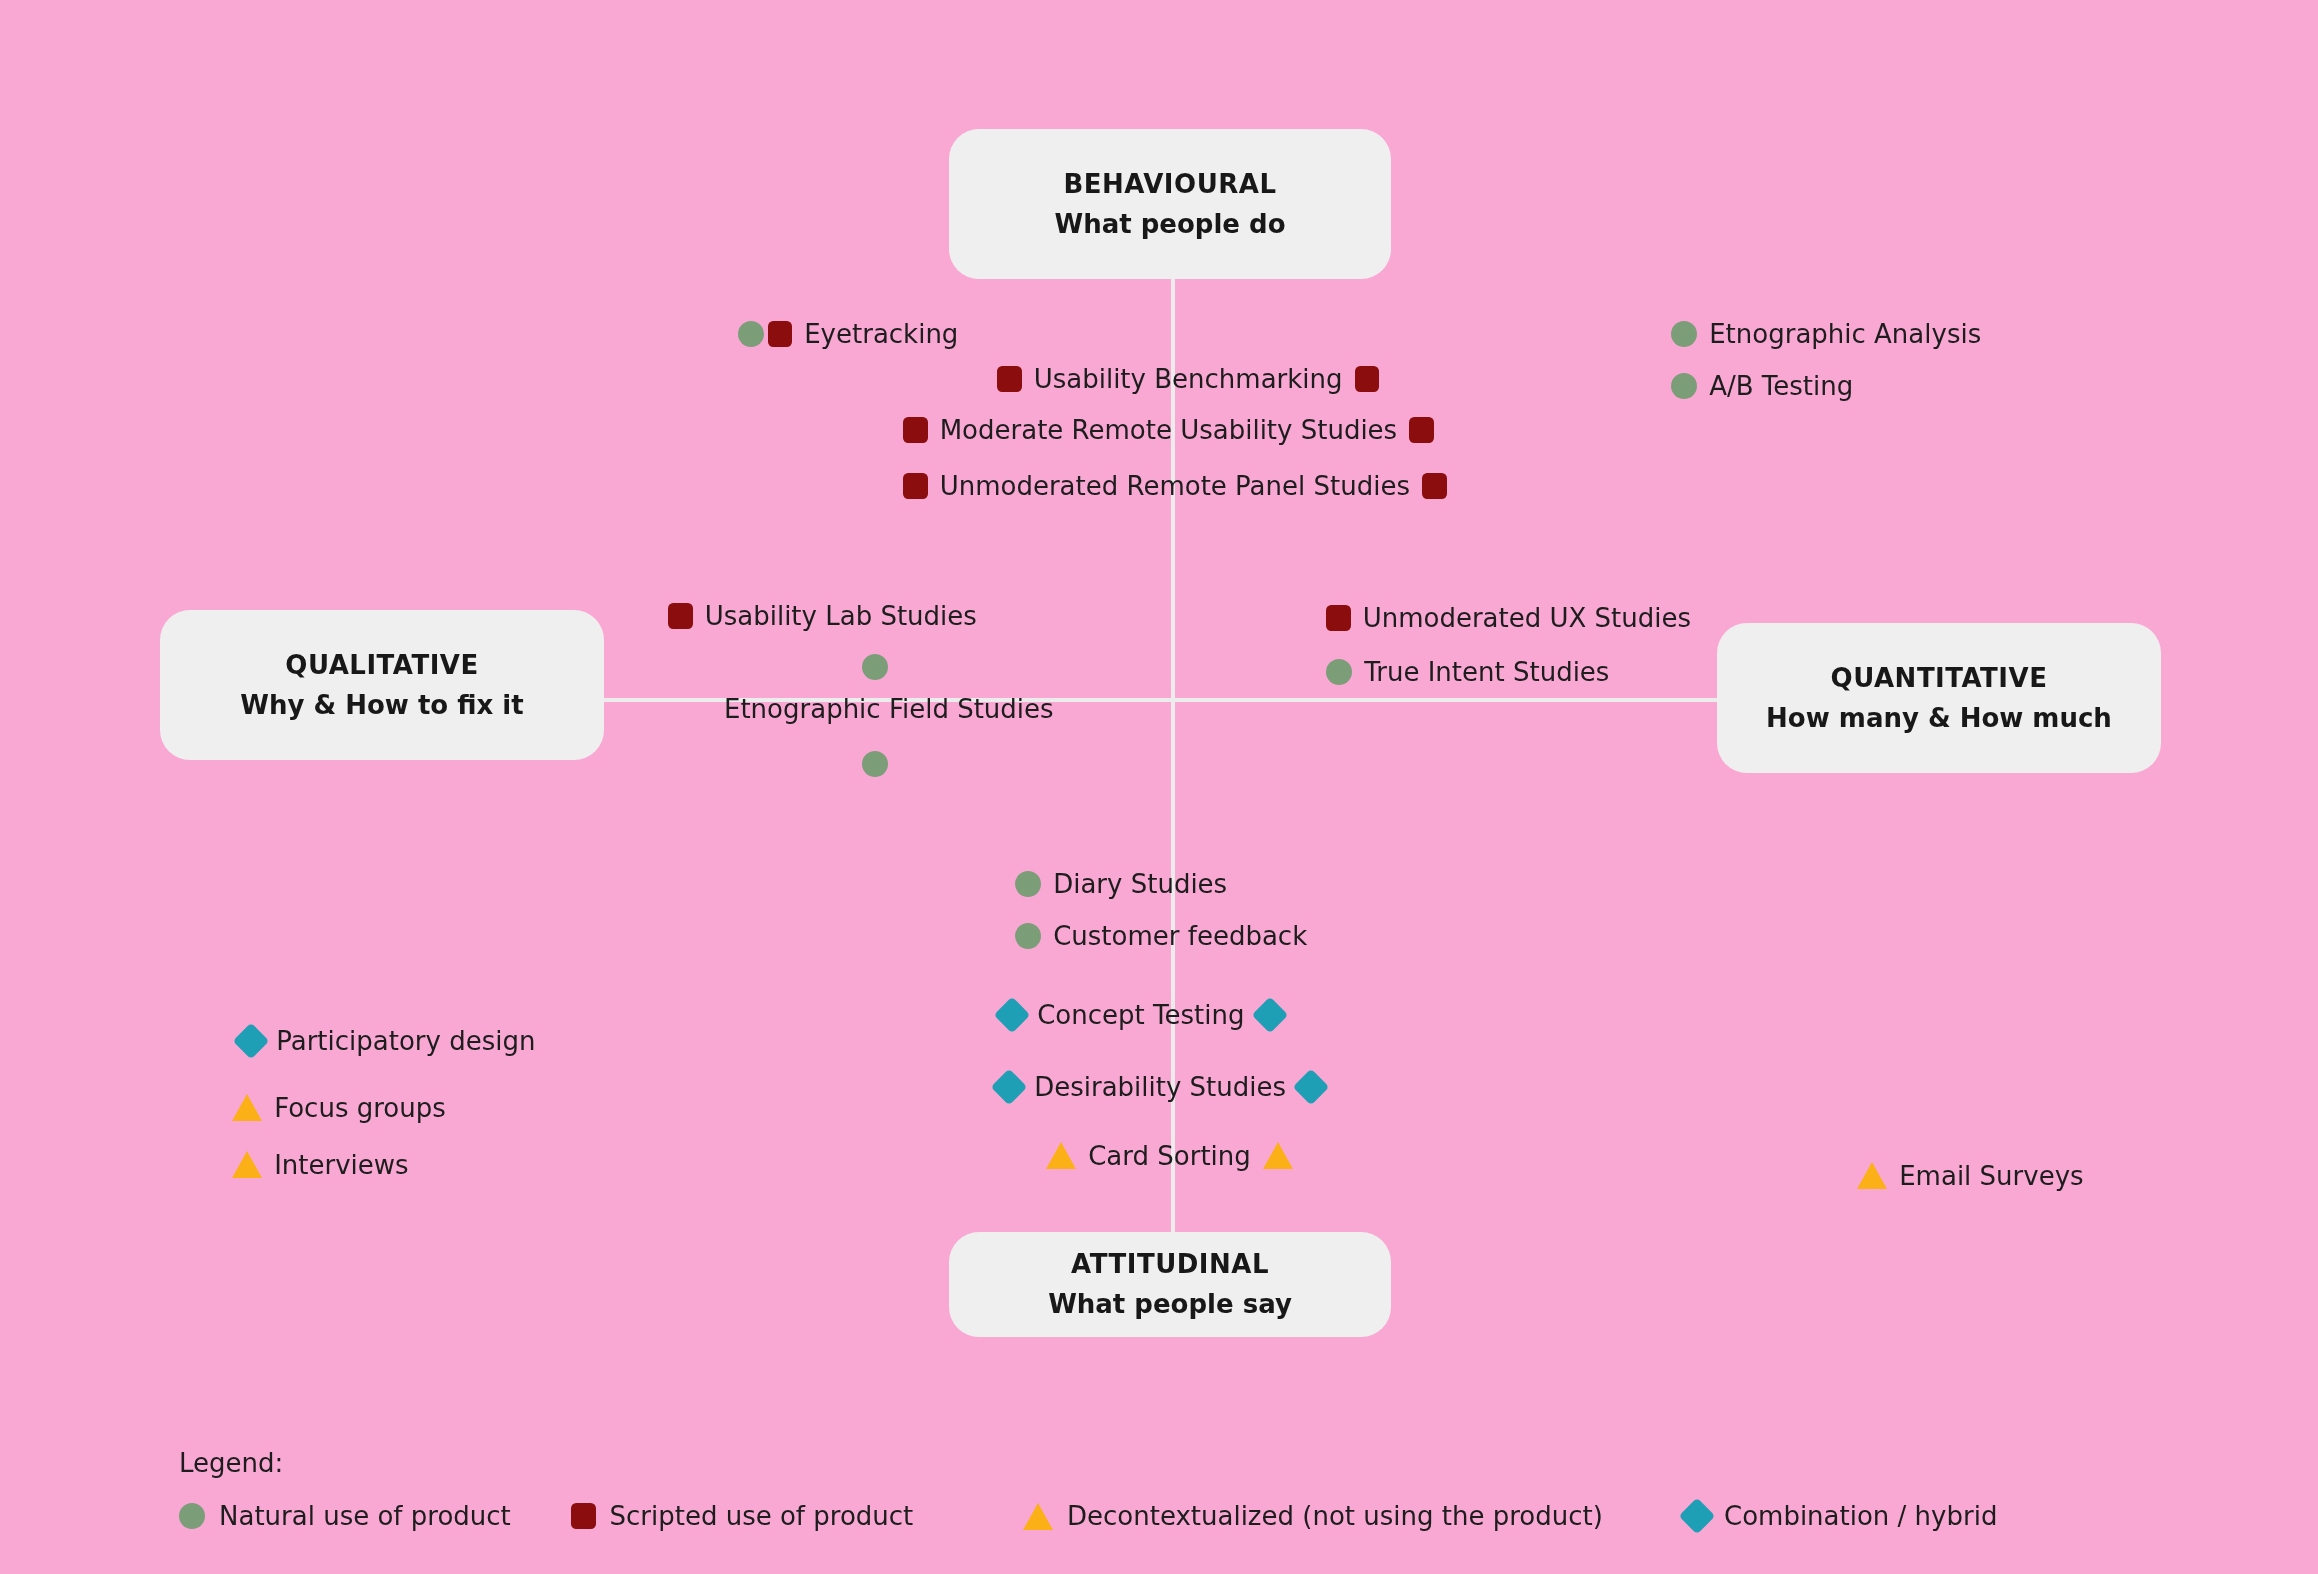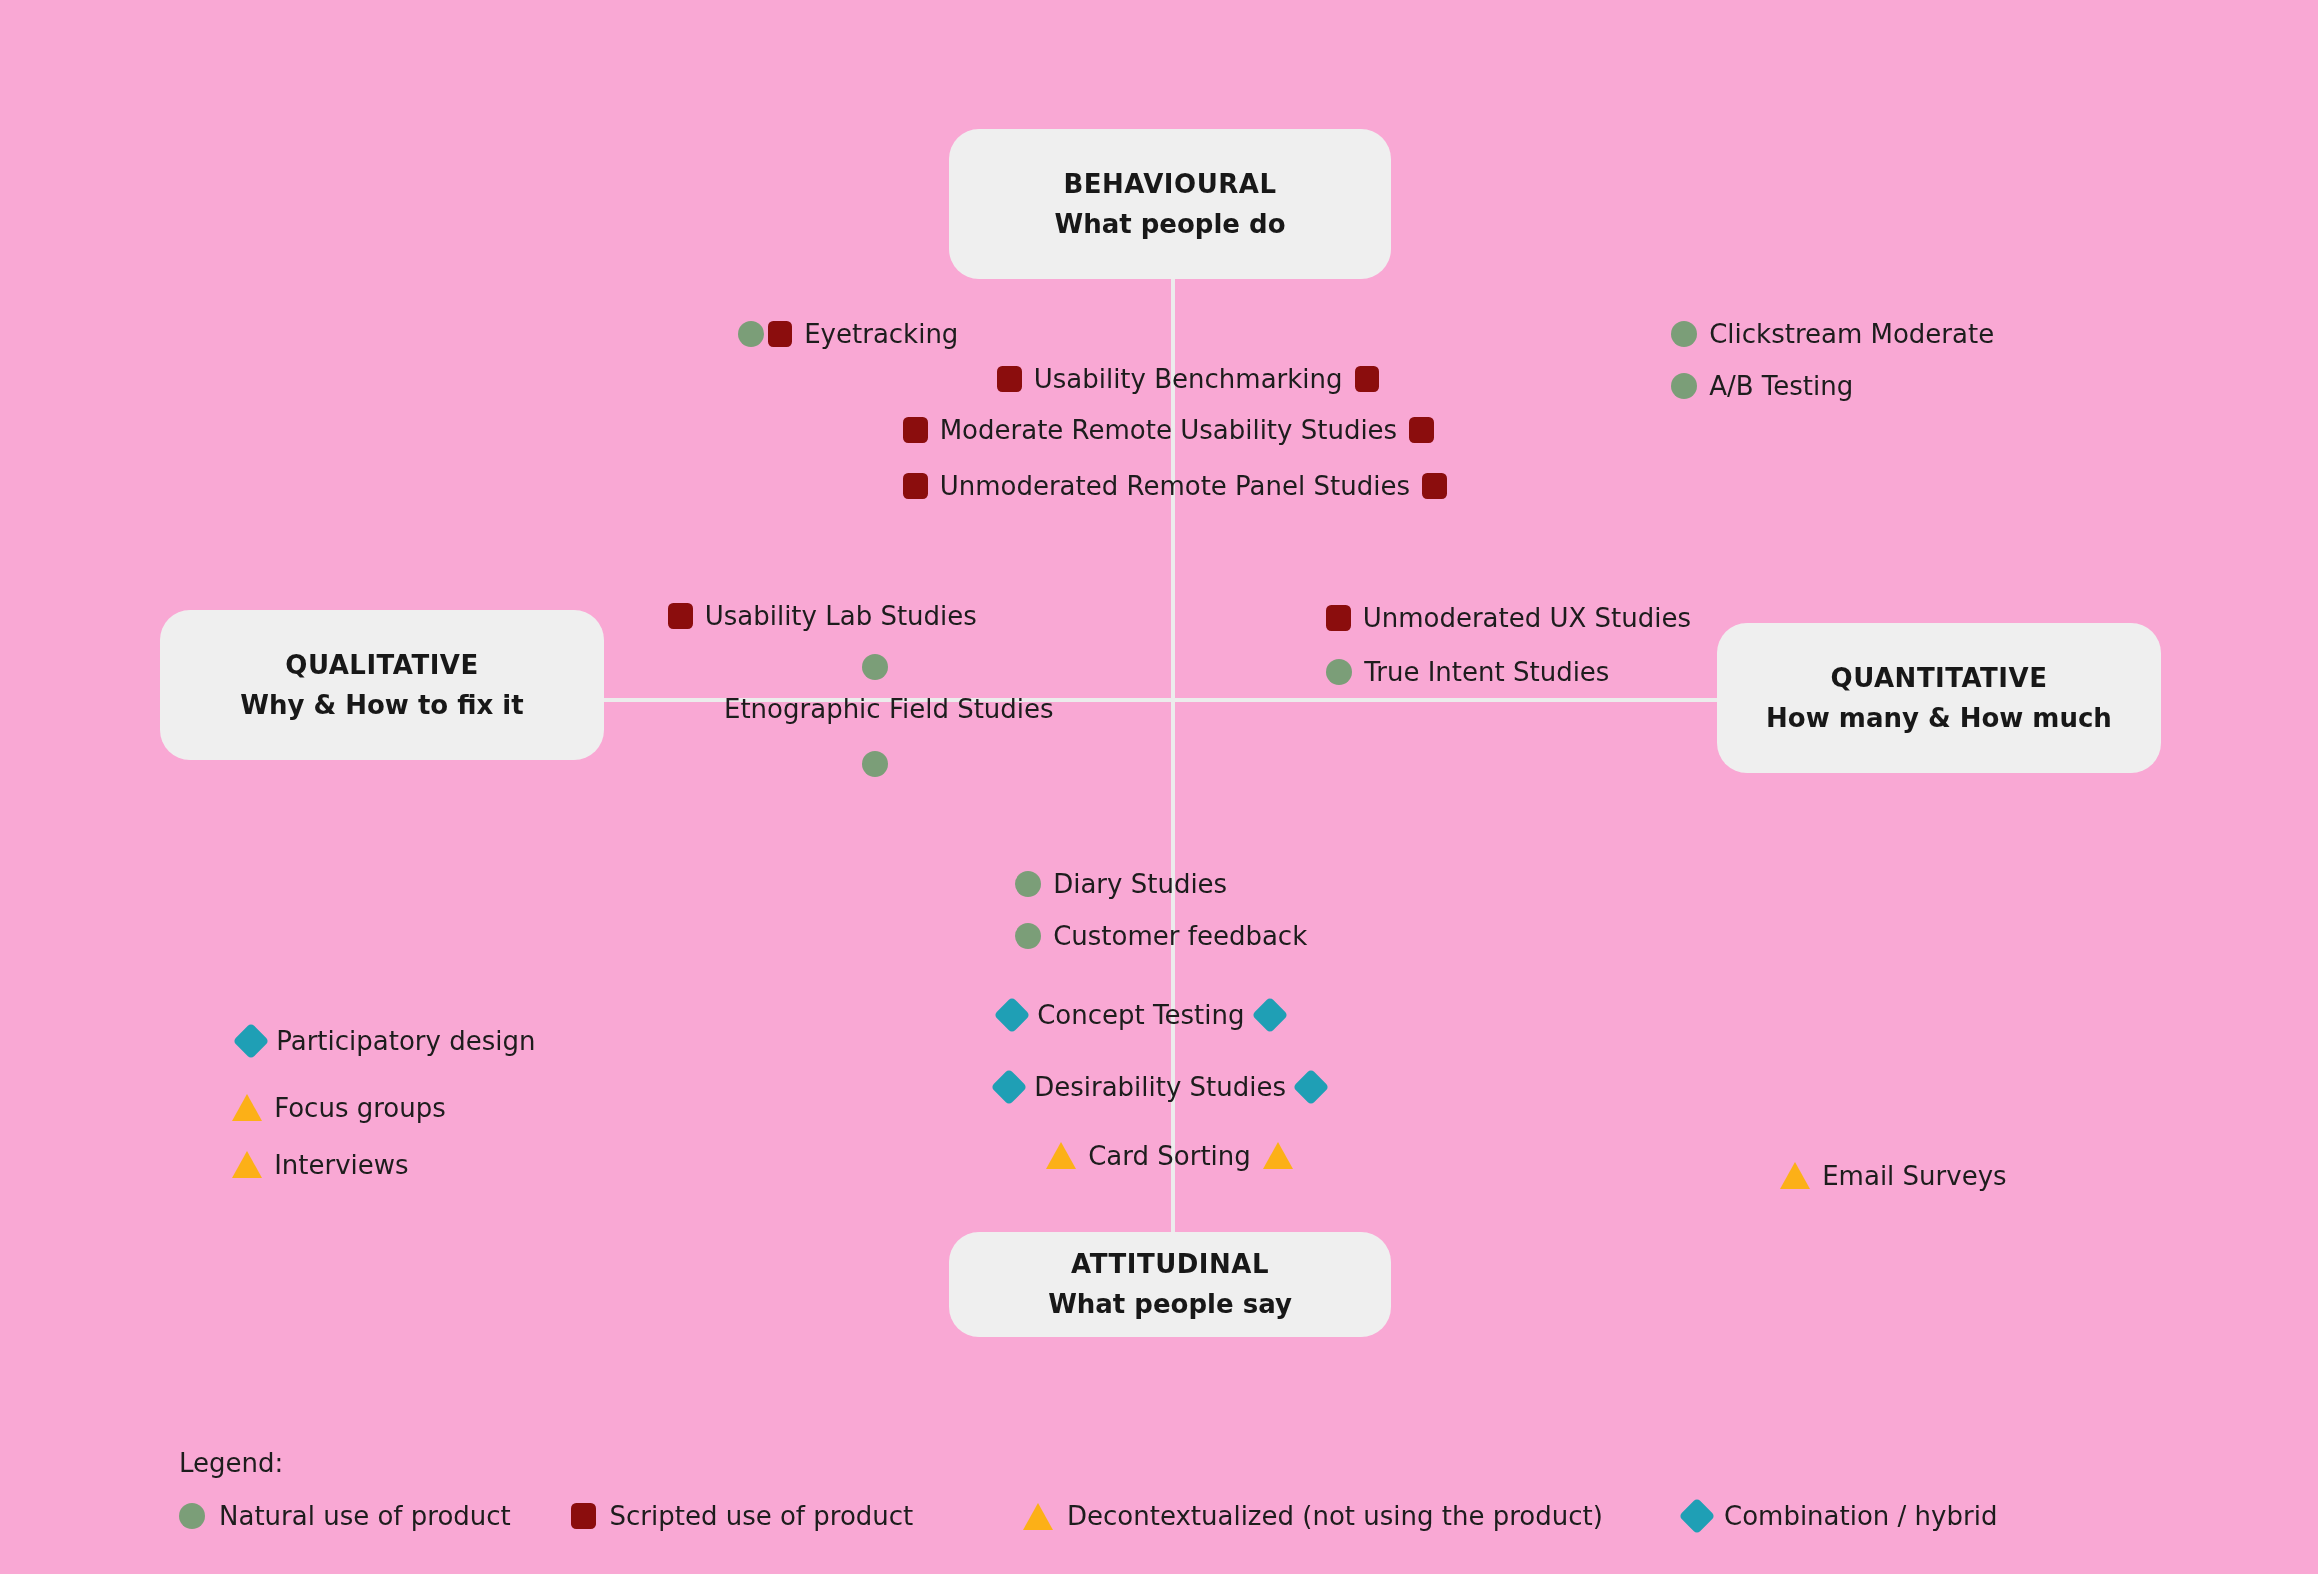--- a/index.html
+++ b/index.html
@@ -164,21 +164,21 @@
   </div>
 
   <div class="method" style="left:738px; top:321px;">
     <span class="mk mk-circle" style="background:#7b9e78; margin-right:3.5px;"></span>
     <span class="mk mk-square gap-l" style="background:#8b0d0d;"></span>
     <span class="method-label">Eyetracking</span>
   </div>
 
   <div class="method" style="left:1671px; top:321px;">
     <span class="mk mk-circle gap-l" style="background:#7b9e78;"></span>
-    <span class="method-label">Clickstream Moderate</span>
+    <span class="method-label">Etnographic Analysis</span>
   </div>
 
   <div class="method" style="left:997px; top:366px;">
     <span class="mk mk-square gap-l" style="background:#8b0d0d;"></span>
     <span class="method-label">Usability Benchmarking</span>
     <span class="mk mk-square gap-r" style="background:#8b0d0d;"></span>
   </div>
 
   <div class="method" style="left:1671px; top:373px;">
     <span class="mk mk-circle gap-l" style="background:#7b9e78;"></span>
@@ -254,21 +254,21 @@
     <span class="mk mk-triangle gap-l" style="border-bottom-color:#fcb017;"></span>
     <span class="method-label">Card Sorting</span>
     <span class="mk mk-triangle gap-r" style="border-bottom-color:#fcb017;"></span>
   </div>
 
   <div class="method" style="left:232px; top:1151px;">
     <span class="mk mk-triangle gap-l" style="border-bottom-color:#fcb017;"></span>
     <span class="method-label">Interviews</span>
   </div>
 
-  <div class="method" style="left:1780px; top:1162px;">
+  <div class="method" style="left:1857px; top:1162px;">
     <span class="mk mk-triangle gap-l" style="border-bottom-color:#fcb017;"></span>
     <span class="method-label">Email Surveys</span>
   </div>
 
   <div id="legend">
     <div class="legend-title">Legend:</div>
 
     <div class="legend-row">
 
       <div class="legend-item" style="left:0px;">

